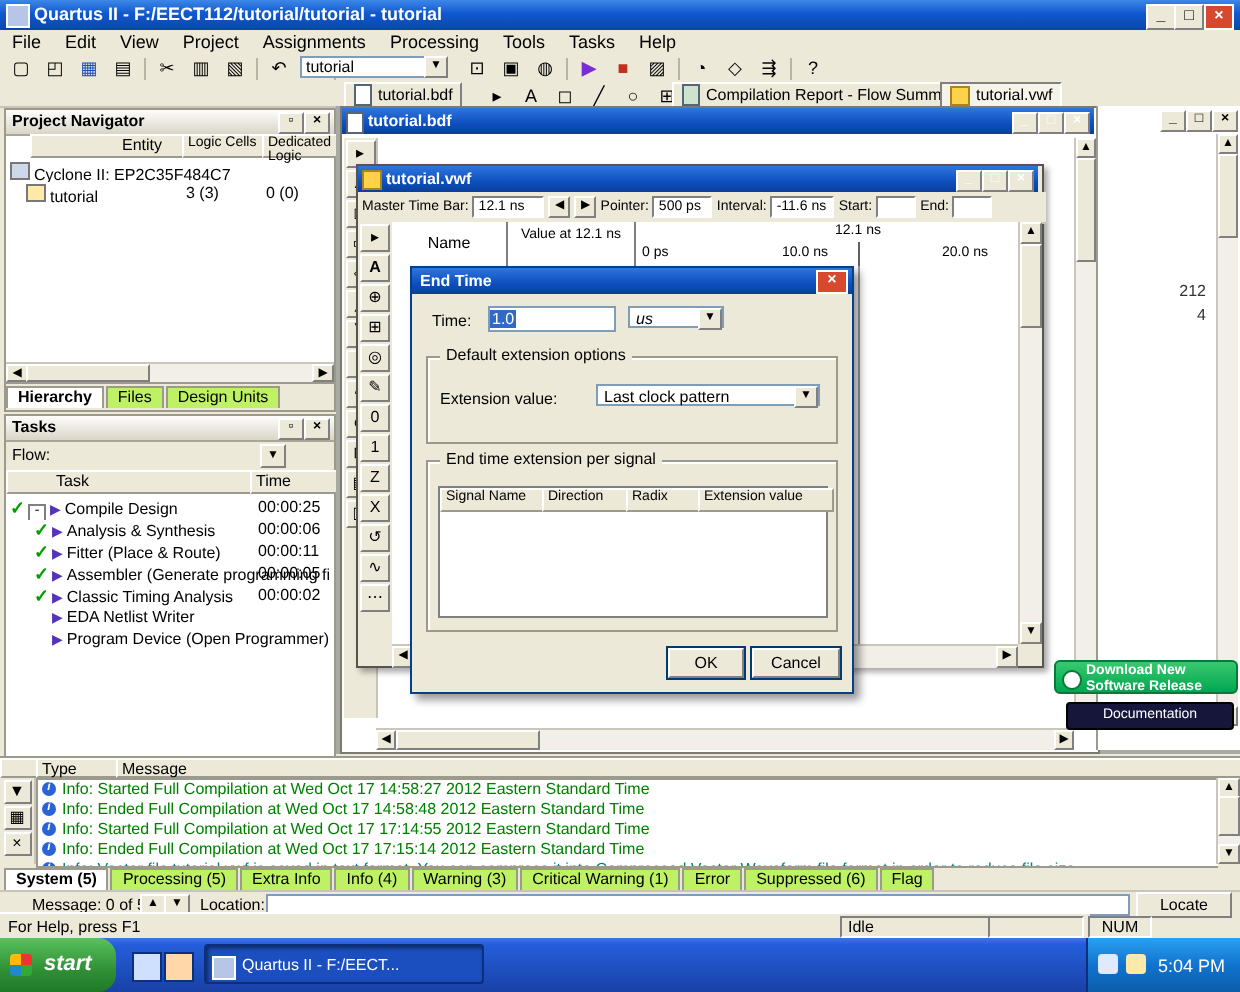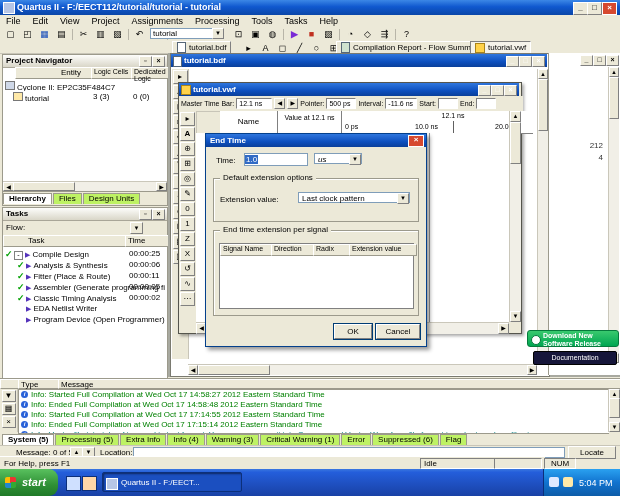--- a/index.html
+++ b/index.html
@@ -224,21 +224,21 @@
           <span class="vtico">✎</span>
           <span class="vtico">0</span>
           <span class="vtico">1</span>
           <span class="vtico">Z</span>
           <span class="vtico">X</span>
           <span class="vtico">↺</span>
           <span class="vtico">∿</span>
           <span class="vtico">⋯</span>
       </div>
 
-      <div class="abs" style="left:17px;top:28px;width:313px;height:22px;background:#fff;border-bottom:1px solid #808080;margin-left:24px;">
+      <div class="abs" style="left:17px;top:28px;width:313px;height:22px;background:#fff;border-bottom:1px solid #808080;">
         <span class="abs" style="left:0;top:0;width:57px;height:22px;border-right:1px solid #808080;text-align:center;line-height:22px;">Name</span>
         <span class="abs" style="left:58px;top:0;width:64px;height:22px;border-right:1px solid #808080;text-align:center;font-size:7px;padding-top:3px;box-sizing:border-box;">Value at 12.1 ns</span>
 
         <div class="abs" style="left:123px;top:0;width:190px;height:22px;">
           <span class="abs" style="left:95px;top:1px;width:30px;text-align:center;font-size:7px;">12.1 ns</span>
           <span class="abs" style="left:2px;top:12px;font-size:7px;">0 ps</span>
           <span class="abs" style="left:72px;top:12px;font-size:7px;">10.0 ns</span>
           <span class="abs" style="left:152px;top:12px;font-size:7px;">20.0 ns</span>
           <span class="abs" style="left:110px;top:10px;width:1px;height:12px;background:#606060;"></span>
         </div>

